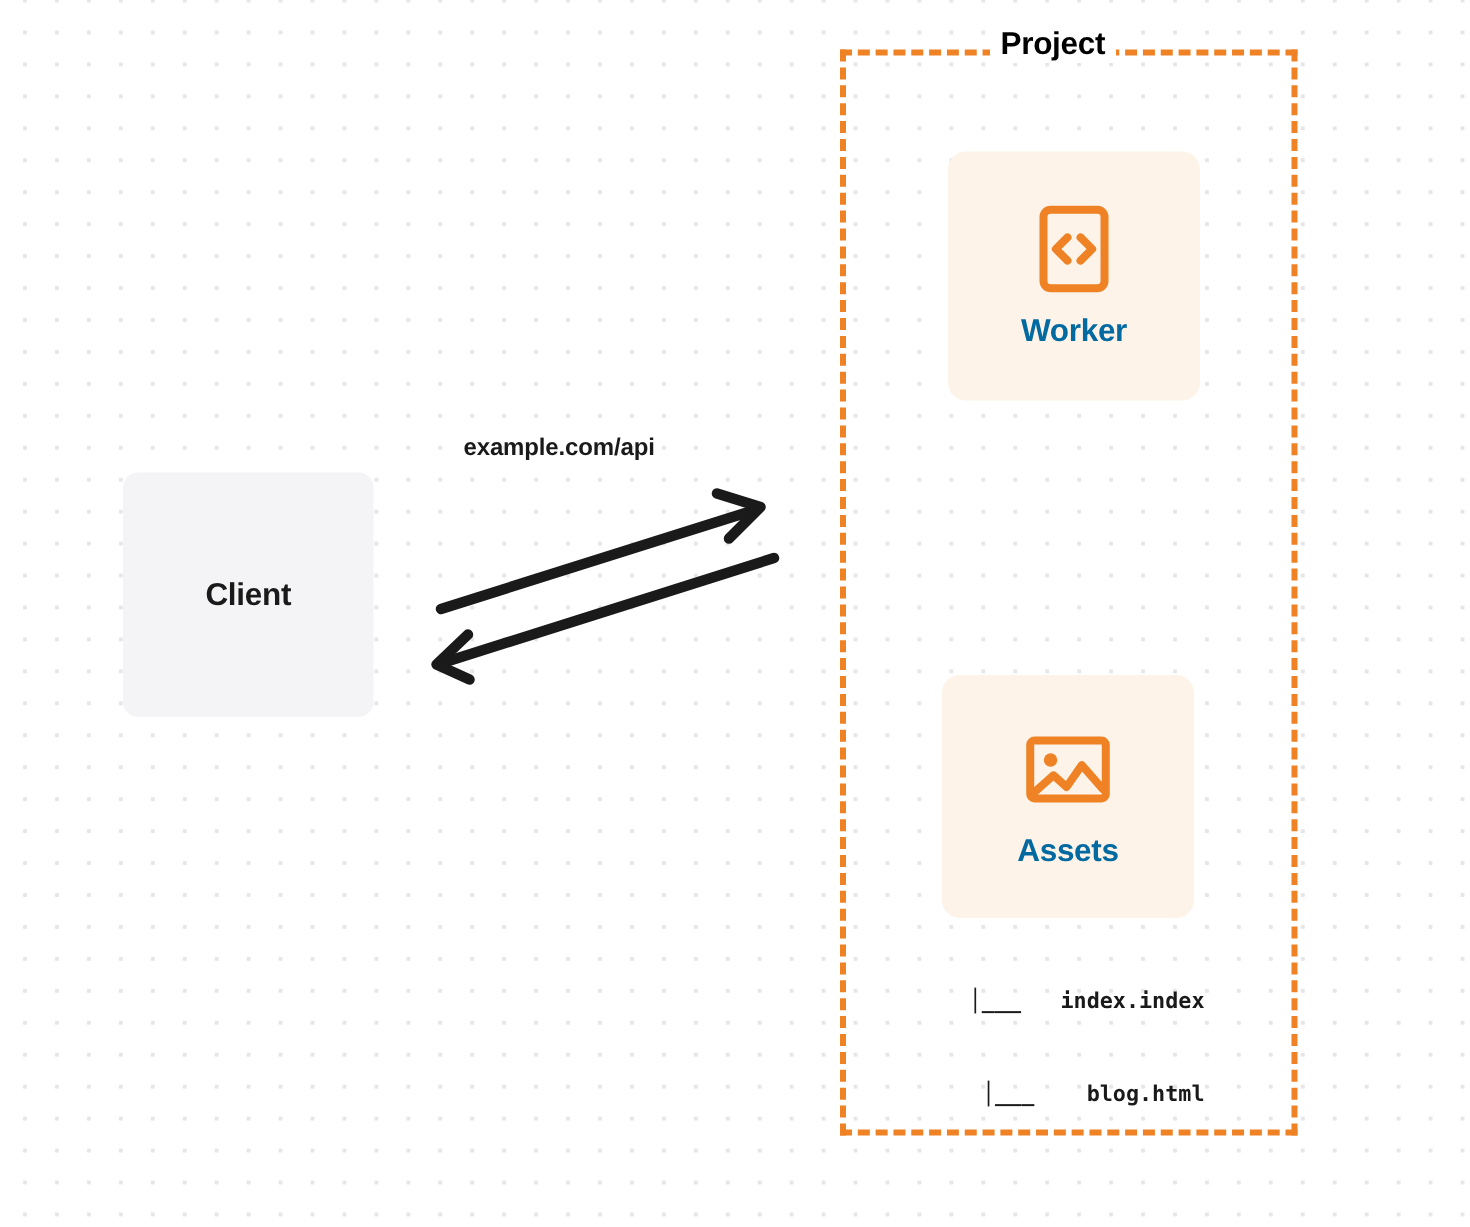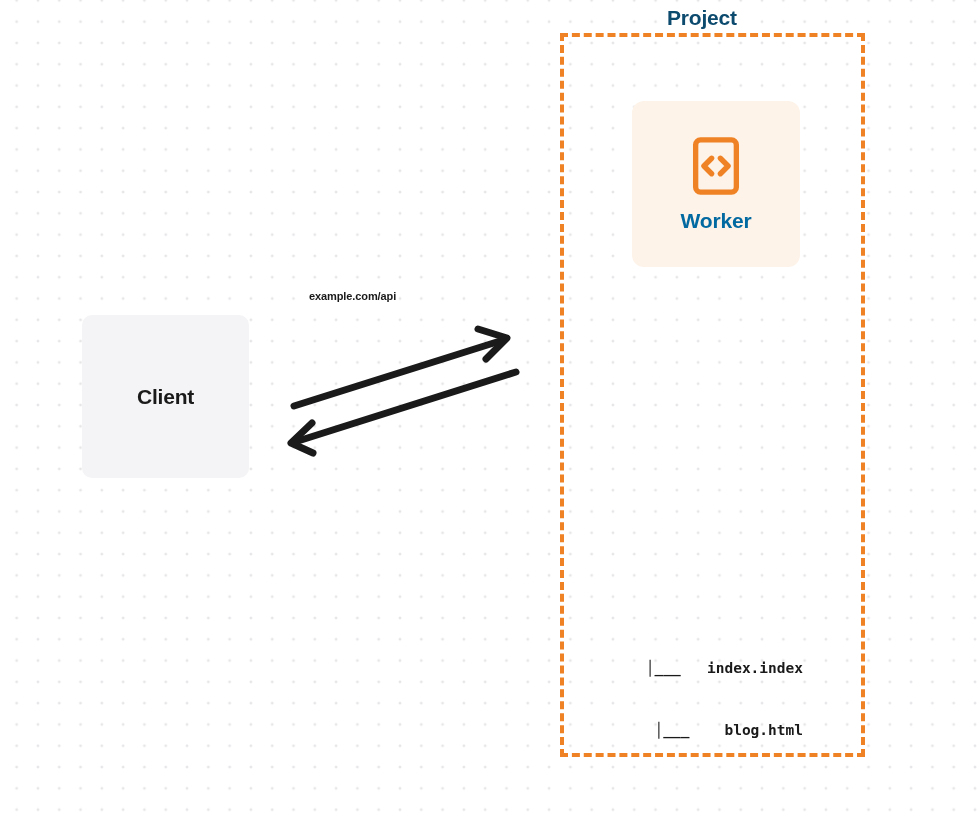--- a/index.html
+++ b/index.html
@@ -51,46 +51,46 @@
     top: 0;
     width: 980px;
     height: 818px;
     pointer-events: none;
   }
 
   #request-label {
     position: absolute;
     left: 309px;
     top: 290px;
-    font-size: 11px;
+    font-size: 16px;
     font-weight: bold;
     color: #1a1a1a;
     letter-spacing: -0.1px;
     white-space: nowrap;
   }
 
   
   #project-container {
     position: absolute;
     left: 560px;
     top: 33px;
     width: 305px;
     height: 724px;
     box-sizing: border-box;
     border: 4px dashed #ef8225;
   }
   #project-title {
     position: absolute;
     left: 660px;
-    top: 6px;
+    top: 18px;
     padding: 0 7px;
     background: #ffffff;
     font-size: 21px;
     font-weight: bold;
-    color: #0c4a6e;
+    color: #000000;
     letter-spacing: -0.2px;
     white-space: nowrap;
   }
 
   
   .service-card {
     position: absolute;
     background: #fdf3e8;
     border-radius: 12px;
     display: flex;
@@ -169,20 +169,28 @@
 
   <div class="service-card" id="worker-card">
     <svg class="service-icon" viewBox="0 0 64 64">
       <rect x="11" y="5" width="42" height="54" rx="5" ry="5" fill="none" stroke="#ef8225" stroke-width="5.5"></rect>
       <polyline points="27.5,24 19.5,32 27.5,40" fill="none" stroke="#ef8225" stroke-width="5.5" stroke-linecap="round" stroke-linejoin="round"></polyline>
       <polyline points="36.5,24 44.5,32 36.5,40" fill="none" stroke="#ef8225" stroke-width="5.5" stroke-linecap="round" stroke-linejoin="round"></polyline>
     </svg>
     <span class="service-label">Worker</span>
   </div>
 
+  <div class="service-card" id="assets-card">
+    <svg class="service-icon" viewBox="0 0 64 64">
+      <rect x="6" y="12" width="52" height="40" rx="3" ry="3" fill="none" stroke="#ef8225" stroke-width="5.5"></rect>
+      <circle cx="20" cy="25.5" r="4.6" fill="#ef8225"></circle>
+      <polyline points="8.5,48 22,36 31,44 41.5,29 56,45.5" fill="none" stroke="#ef8225" stroke-width="5.5" stroke-linecap="round" stroke-linejoin="round"></polyline>
+    </svg>
+    <span class="service-label">Assets</span>
+  </div>
 
   <div id="file-tree">
     <span class="tree-row">  │___   index.index</span>
     <span class="tree-row">  │___    blog.html</span>
     
   </div>
 
 </div>
 
 </body></html>

